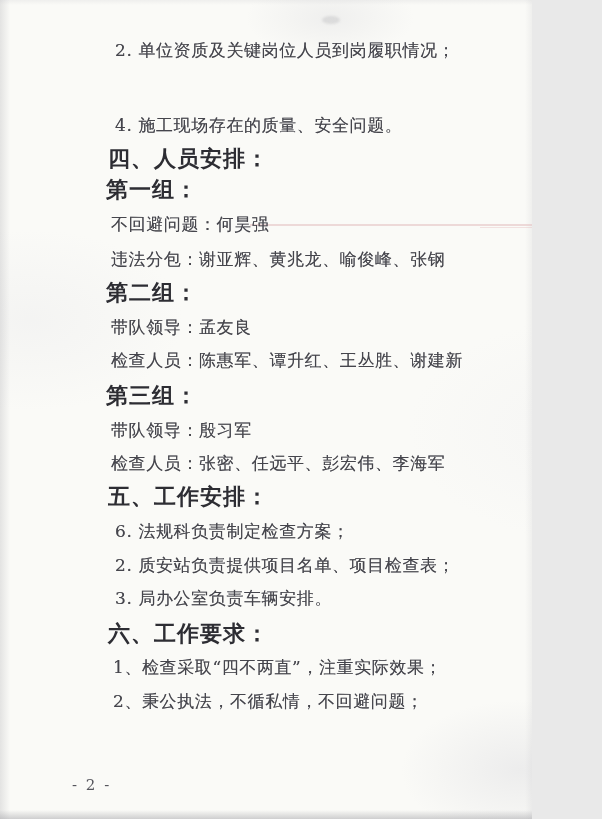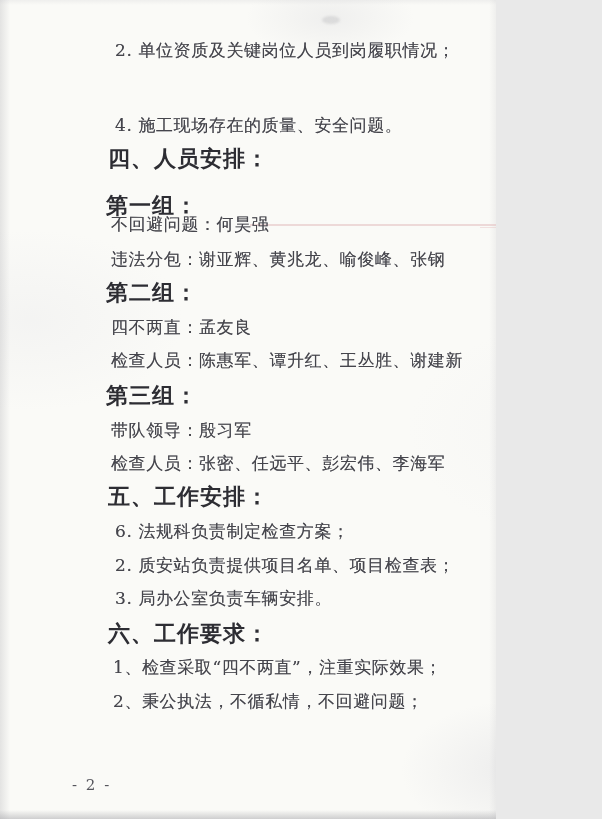--- a/index.html
+++ b/index.html
@@ -9,20 +9,21 @@
   html,body{margin:0;padding:0;background:#e9e9e9;}
   .page{
     position:relative; width:496px; height:819px; overflow:hidden;
     background:
       radial-gradient(170px 100px at 520px 770px, rgba(205,205,212,.30), transparent 70%),
       radial-gradient(120px 55px at 330px 18px, rgba(195,195,202,.20), transparent 70%),
       radial-gradient(220px 130px at 30px 320px, rgba(228,228,231,.28), transparent 70%),
       radial-gradient(260px 160px at 590px 430px, rgba(232,232,236,.25), transparent 70%),
       linear-gradient(var(--paper,#fafaf7), var(--paper,#fafaf7));
     font-family:"DejaVu Serif","Liberation Serif",serif;
+    padding-left:36px;
   }
   .edge-left{position:absolute;left:0;top:0;bottom:0;width:10px;
     background:linear-gradient(to right, rgba(185,185,188,.35), rgba(185,185,188,0));}
   .edge-right{position:absolute;right:0;top:0;bottom:0;width:7px;
     background:linear-gradient(to left, rgba(200,200,203,.22), rgba(200,200,203,0));}
   .edge-bottom{position:absolute;left:0;right:0;bottom:0;height:9px;
     background:linear-gradient(to top, rgba(170,170,174,.55), rgba(170,170,174,0));}
   .edge-top{position:absolute;left:0;right:0;top:0;height:5px;
     background:linear-gradient(to bottom, rgba(205,205,208,.25), rgba(205,205,208,0));}
 
@@ -61,26 +62,26 @@
   <div class="speck speck-1"></div>
   <div class="speck speck-2"></div>
   <div class="speck speck-3"></div>
   <div class="smudge"></div>
 
   <p class="ln body-text soft" style="top:39px;left:115px">2. 单位资质及关键岗位人员到岗履职情况；</p>
   <p class="ln body-text soft" style="top:114px;left:115px">4. 施工现场存在的质量、安全问题。</p>
 
   <p class="ln head-text" style="top:148px;left:108px">四、人员安排：</p>
 
-  <p class="ln head-text" style="top:195px;left:106px">第一组：</p>
+  <p class="ln head-text" style="top:179px;left:106px">第一组：</p>
   <p class="ln body-text soft" style="top:213px;left:111px">不回避问题：何昊强</p>
   <p class="ln body-text soft" style="top:248px;left:111px">违法分包：谢亚辉、黄兆龙、喻俊峰、张钢</p>
 
   <p class="ln head-text" style="top:282px;left:106px">第二组：</p>
-  <p class="ln body-text soft" style="top:316px;left:111px">四不两直：孟友良</p>
+  <p class="ln body-text soft" style="top:316px;left:111px">带队领导：孟友良</p>
   <p class="ln body-text soft" style="top:349px;left:111px">检查人员：陈惠军、谭升红、王丛胜、谢建新</p>
 
   <p class="ln head-text" style="top:385px;left:106px">第三组：</p>
   <p class="ln body-text soft" style="top:419px;left:111px">带队领导：殷习军</p>
   <p class="ln body-text soft" style="top:452px;left:111px">检查人员：张密、任远平、彭宏伟、李海军</p>
 
   <p class="ln head-text" style="top:486px;left:108px">五、工作安排：</p>
   <p class="ln body-text soft" style="top:520px;left:115px">6. 法规科负责制定检查方案；</p>
   <p class="ln body-text soft" style="top:554px;left:115px">2. 质安站负责提供项目名单、项目检查表；</p>
   <p class="ln body-text soft" style="top:587px;left:115px">3. 局办公室负责车辆安排。</p>

